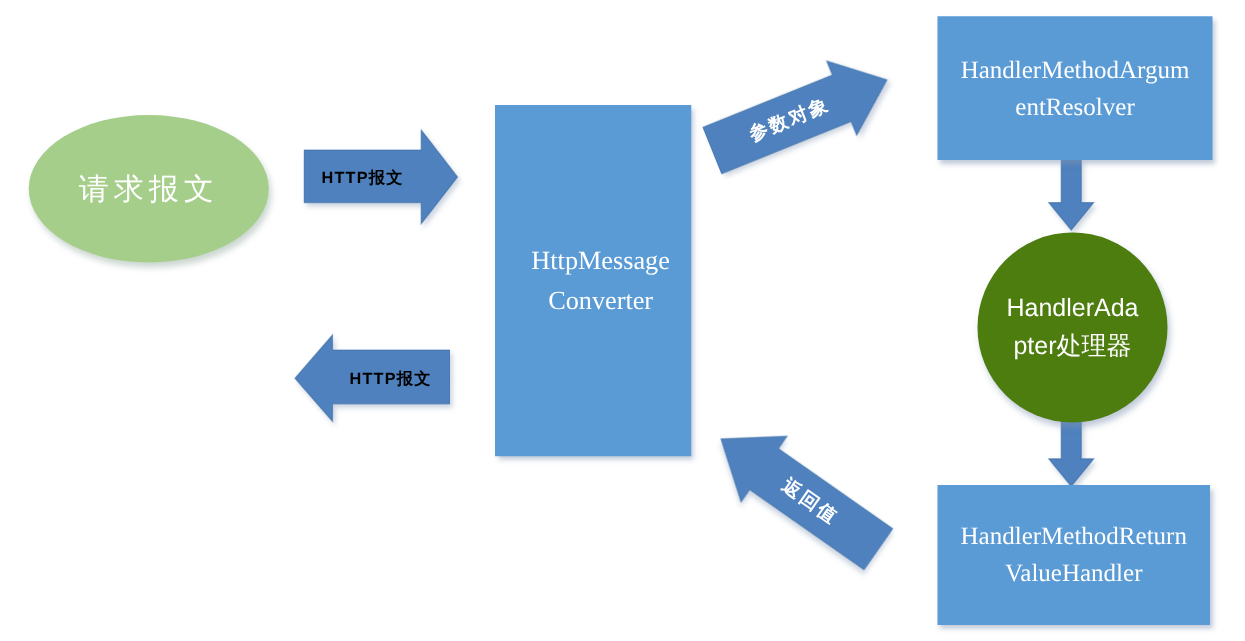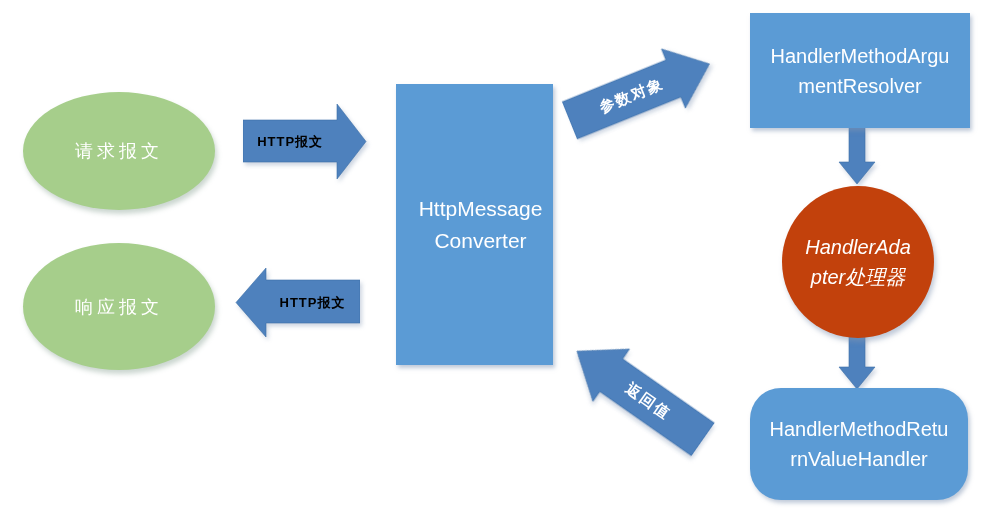--- a/index.html
+++ b/index.html
@@ -7,30 +7,30 @@
     position:relative; width:996px; height:513px; background:#ffffff;
     font-family:"Liberation Sans","DejaVu Sans",sans-serif; overflow:hidden;
   }
   .node {
     position:absolute; display:flex; align-items:center; justify-content:center;
     text-align:center; color:#ffffff;
   }
   .ellipse {
     background:#a6ce8b; border-radius:50%;
     box-shadow:2px 4px 5px rgba(140,165,150,.45);
-    font-size:18px; letter-spacing:4px;
+    font-size:24px; letter-spacing:4px;
   }
   .rect {
     background:#5b9bd5;
     box-shadow:2px 3px 4px rgba(130,150,180,.5);
+    font-family:Liberation Serif, serif;
   }
   .circle {
-    background:#c2410c; border-radius:50%;
+    background:#4d7c0f; border-radius:50%;
     box-shadow:2px 4px 5px rgba(130,150,180,.5);
-    font-style:italic;
   }
   .node-label { display:block; }
   .wrap-hard { word-break:break-all; line-height:1.5; font-size:20px; }
   .converter-label { font-size:21px; line-height:1.5;margin-left:12px; }
   .arrow { position:absolute; }
   .arrow svg { position:absolute; left:0; top:0; width:100%; height:100%;
                filter:drop-shadow(2px 3px 2px rgba(130,150,180,.4)); }
   .arrow-label {
     position:absolute; display:flex; align-items:center; justify-content:center;
     width:100%; height:100%; left:0; top:0;
@@ -88,33 +88,30 @@
   <div class="arrow" style="left:838px; top:334px; width:38px; height:56px;">
     <svg viewBox="0 0 38 56" preserveAspectRatio="none">
       <polygon points="11,0 27,0 27,33 37,33 19,55 1,33 11,33" fill="#4e81bd" stroke="#3d6fa6" stroke-width="1" stroke-opacity="0.6"></polygon>
     </svg>
   </div>
 
   <div class="node ellipse" style="left:23px; top:92px; width:192px; height:118px;">
     <span class="node-label">请求报文</span>
   </div>
 
-  <div class="node ellipse" style="left:23px; top:243px; width:192px; height:127px;">
-    <span class="node-label">响应报文</span>
-  </div>
 
   <div class="node rect" style="left:396px; top:84px; width:157px; height:281px;">
     <span class="node-label converter-label" style="width:132px;">HttpMessage Converter</span>
   </div>
 
   <div class="node rect" style="left:750px; top:13px; width:220px; height:115px;">
     <span class="node-label wrap-hard" style="width:184px;">HandlerMethodArgumentResolver</span>
   </div>
 
   <div class="node circle" style="left:782px; top:186px; width:152px; height:152px;">
     <span class="node-label wrap-hard" style="width:110px;">HandlerAdapter处理器</span>
   </div>
 
-  <div class="node rect" style="left:750px; top:388px; width:218px; height:112px;border-radius:31px;">
+  <div class="node rect" style="left:750px; top:388px; width:218px; height:112px;">
     <span class="node-label wrap-hard" style="width:184px;">HandlerMethodReturnValueHandler</span>
   </div>
 
 </div>
 
 </body></html>

